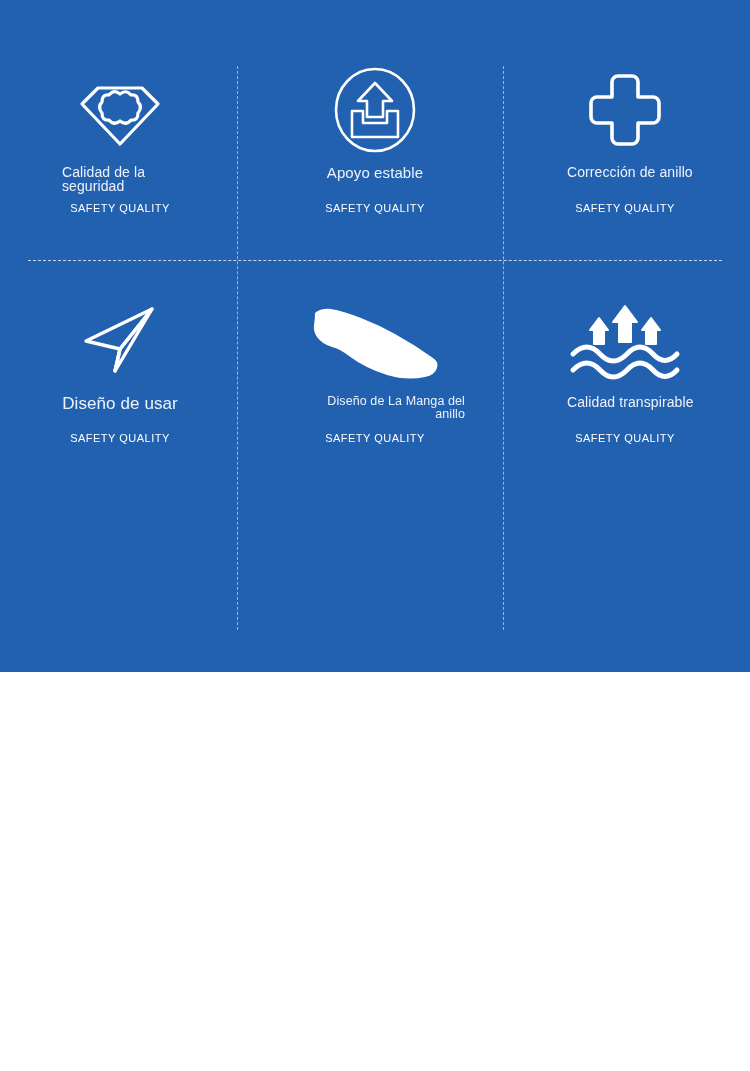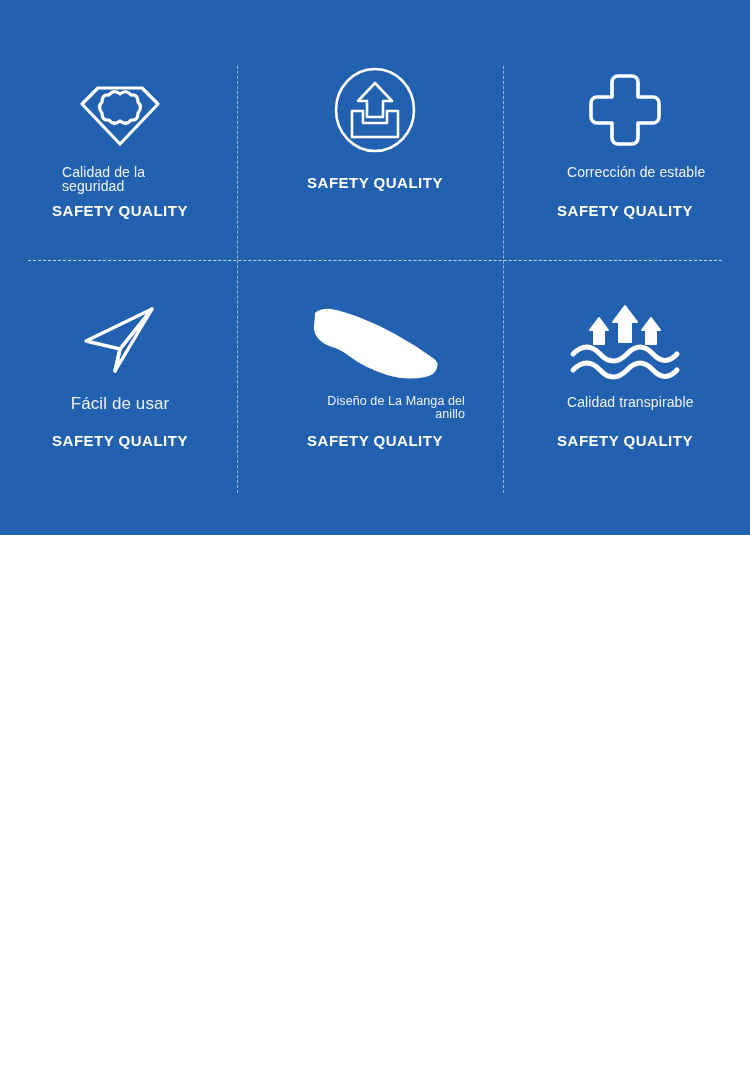--- a/index.html
+++ b/index.html
@@ -12,21 +12,21 @@
     height: 1071px;
     overflow: hidden;
     font-family: "Liberation Sans", sans-serif;
     -webkit-font-smoothing: antialiased;
   }
 
   
   .feature-panel {
     position: relative;
     width: 750px;
-    height: 535px;
+    height: 672px;
     background: #2260b0;
     overflow: hidden;
   }
 
   .feature-grid {
     position: absolute;
     inset: 0;
   }
 
   
@@ -80,24 +80,24 @@
   }
   .cell.c1.row1 .cell-title,
   .cell.c3.row1 .cell-title,
   .cell.c3.row2 .cell-title { text-align: left; padding-left: 62px; padding-right: 30px; }
   .cell.c2.row2 .cell-title { text-align: right; padding-left: 70px; padding-right: 30px; font-size: 12.5px; }
   .cell.c1.row2 .cell-title { font-size: 17px; }
   .cell.c2.row1 .cell-title { font-size: 15px; }
 
   .cell-sub {
     margin-top: 9px;
-    font-size: 15px;
+    font-size: 11px;
     letter-spacing: 0.5px;
     color: #ffffff;
-    font-weight: 700;
+    font-weight: 400;
   }
   .cell.c1.row1 .cell-sub { text-align: center; }
 
   
   .info-section {
     position: relative;
     width: 750px;
     background: #ffffff;
   }
 
@@ -128,42 +128,43 @@
     </div>
 
     <div class="cell c2 row1">
       <div class="icon-box">
         <svg width="82" height="86" viewBox="0 0 82 86" fill="none" stroke="#ffffff" stroke-width="2.6" stroke-linejoin="round" stroke-linecap="round">
           <ellipse cx="41" cy="43" rx="39" ry="41"></ellipse>
           <path d="M41 16 L58 34 H49 V50 H33 V34 H24 Z"></path>
           <path d="M18 44 H29 V56 H53 V44 H64 V70 H18 Z"></path>
         </svg>
       </div>
+      <div class="cell-title">Apoyo estable</div>
       <div class="cell-sub">SAFETY QUALITY</div>
     </div>
 
     <div class="cell c3 row1">
       <div class="icon-box">
         <svg width="80" height="80" viewBox="0 0 80 80" fill="none" stroke="#ffffff" stroke-width="3.6" stroke-linejoin="round" stroke-linecap="round">
           <path d="M33 6 h14 a6 6 0 0 1 6 6 v15 h15 a6 6 0 0 1 6 6 v14 a6 6 0 0 1 -6 6 h-15 v15 a6 6 0 0 1 -6 6 h-14 a6 6 0 0 1 -6 -6 v-15 h-15 a6 6 0 0 1 -6 -6 v-14 a6 6 0 0 1 6 -6 h15 v-15 a6 6 0 0 1 6 -6 Z"></path>
         </svg>
       </div>
-      <div class="cell-title">Corrección de estable</div>
+      <div class="cell-title">Corrección de anillo</div>
       <div class="cell-sub">SAFETY QUALITY</div>
     </div>
 
     <div class="cell c1 row2">
       <div class="icon-box">
         <svg width="80" height="74" viewBox="0 0 80 74" fill="none" stroke="#ffffff" stroke-width="3.4" stroke-linejoin="round" stroke-linecap="round">
           <path d="M72 6 L6 38 L40 46 Z"></path>
           <path d="M72 6 L40 46 L35 68 Z"></path>
           <path d="M40 46 L35 68"></path>
         </svg>
       </div>
-      <div class="cell-title">Fácil de usar</div>
+      <div class="cell-title">Diseño de usar</div>
       <div class="cell-sub">SAFETY QUALITY</div>
     </div>
 
     <div class="cell c2 row2">
       <div class="icon-box">
         <svg width="128" height="86" viewBox="0 0 128 86" fill="#ffffff" stroke="none">
           <path d="M4 16 q6 -5 16 -4 q12 2 30 9 q18 7 34 16 q20 11 38 24 q6 4 4 10 q-2 7 -12 9 q-18 4 -38 -2 q-22 -7 -38 -19 q-9 -7 -17 -9 q-10 -3 -15 -10 q-4 -6 -3 -12 q1 -6 1 -12 Z"></path>
         </svg>
       </div>
       <div class="cell-title">Diseño de La Manga del anillo</div>

